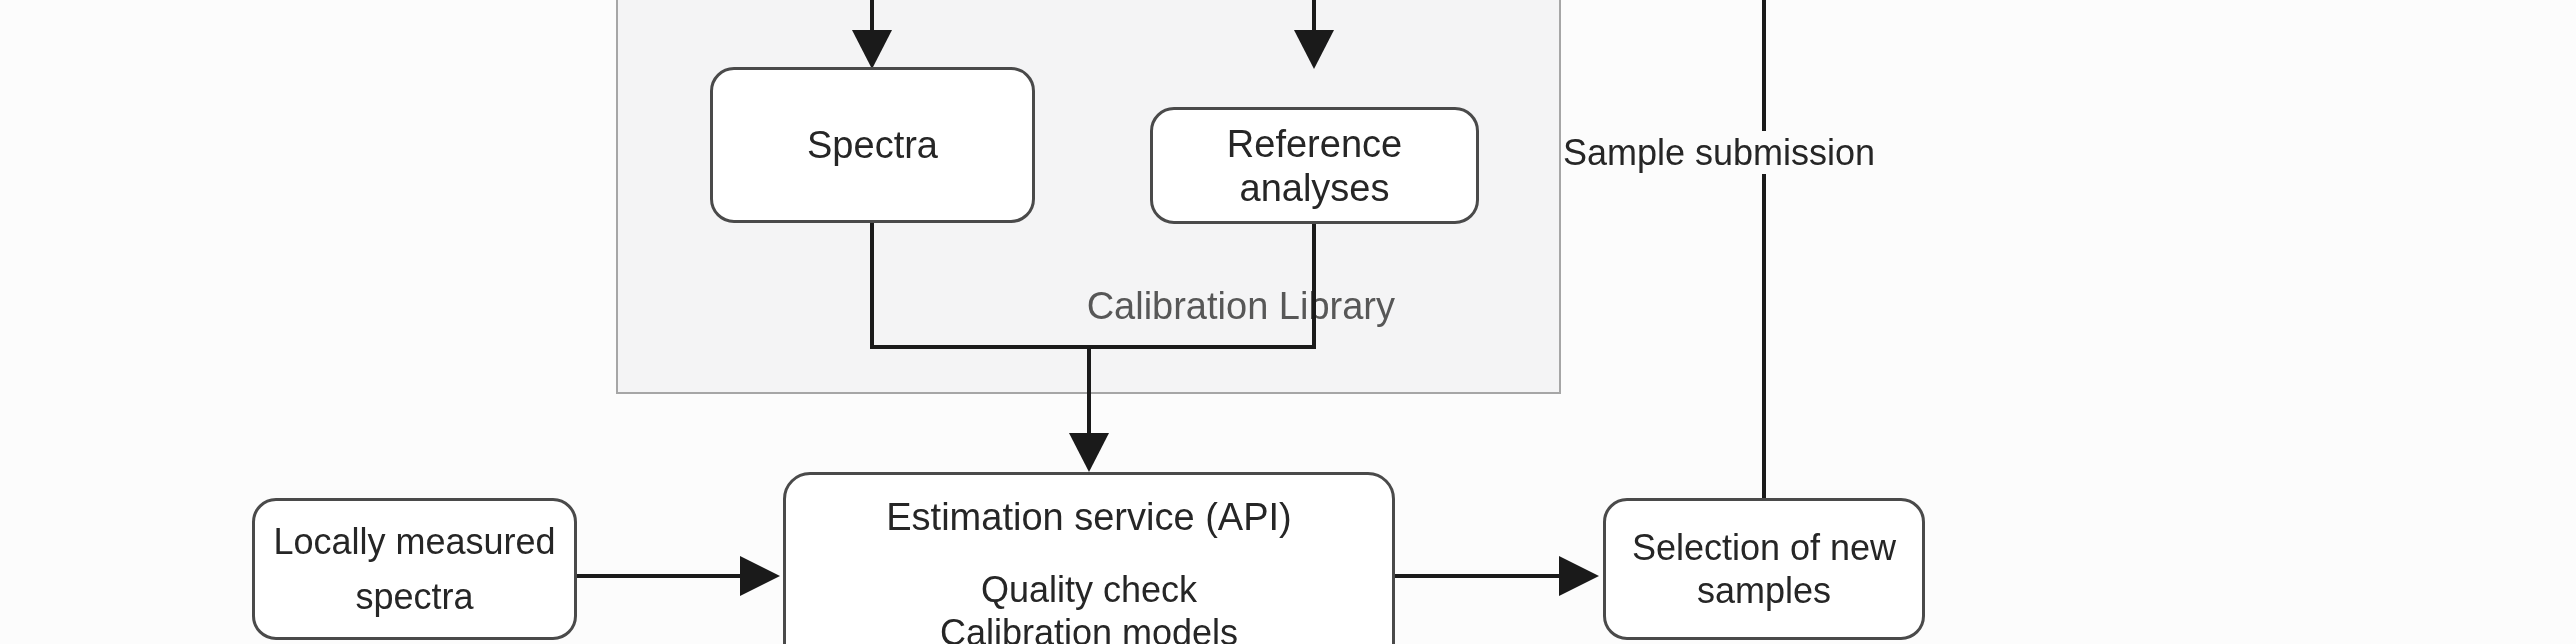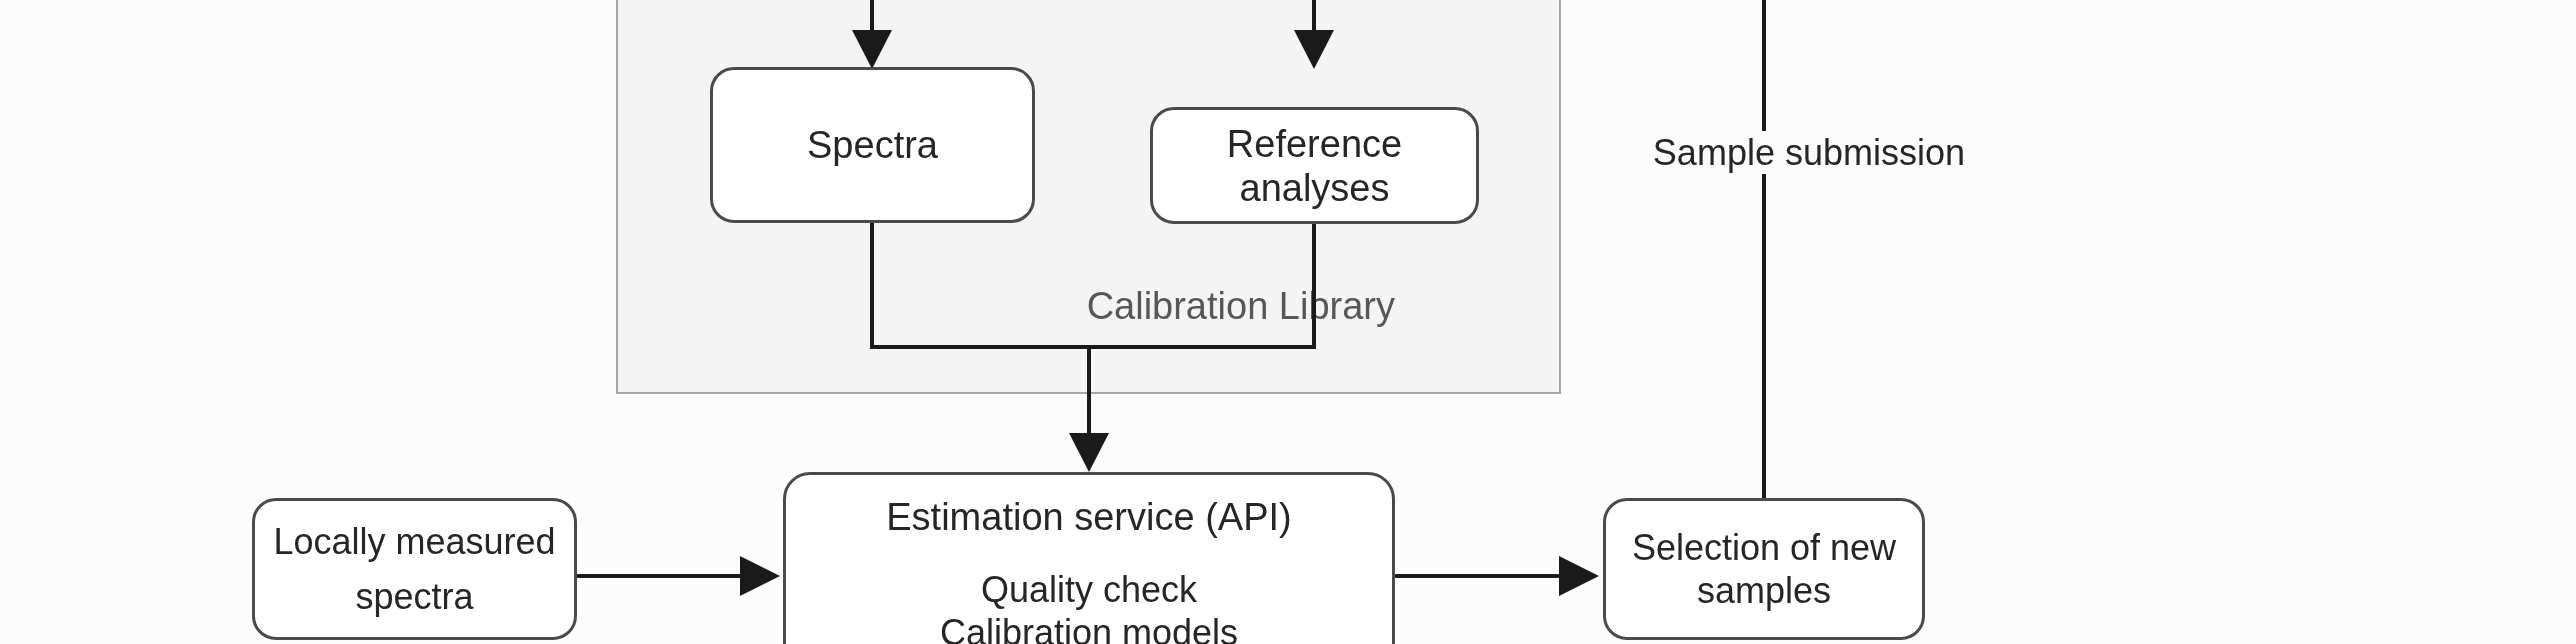--- a/index.html
+++ b/index.html
@@ -88,21 +88,21 @@
     border-top: 20px solid transparent;
     border-bottom: 20px solid transparent;
     border-left: 40px solid #1a1a1a;
   }
 
   
   .edge-label {
     position: absolute;
     left: 1563px; top: 131px;
     width: 402px;
-    text-align: right;
+    text-align: left;
     font-size: 36px;
     line-height: 43px;
     color: #262626;
     background: #fcfcfc;
     z-index: 2;
   }
 </style>
 </head>
 <body>
 

